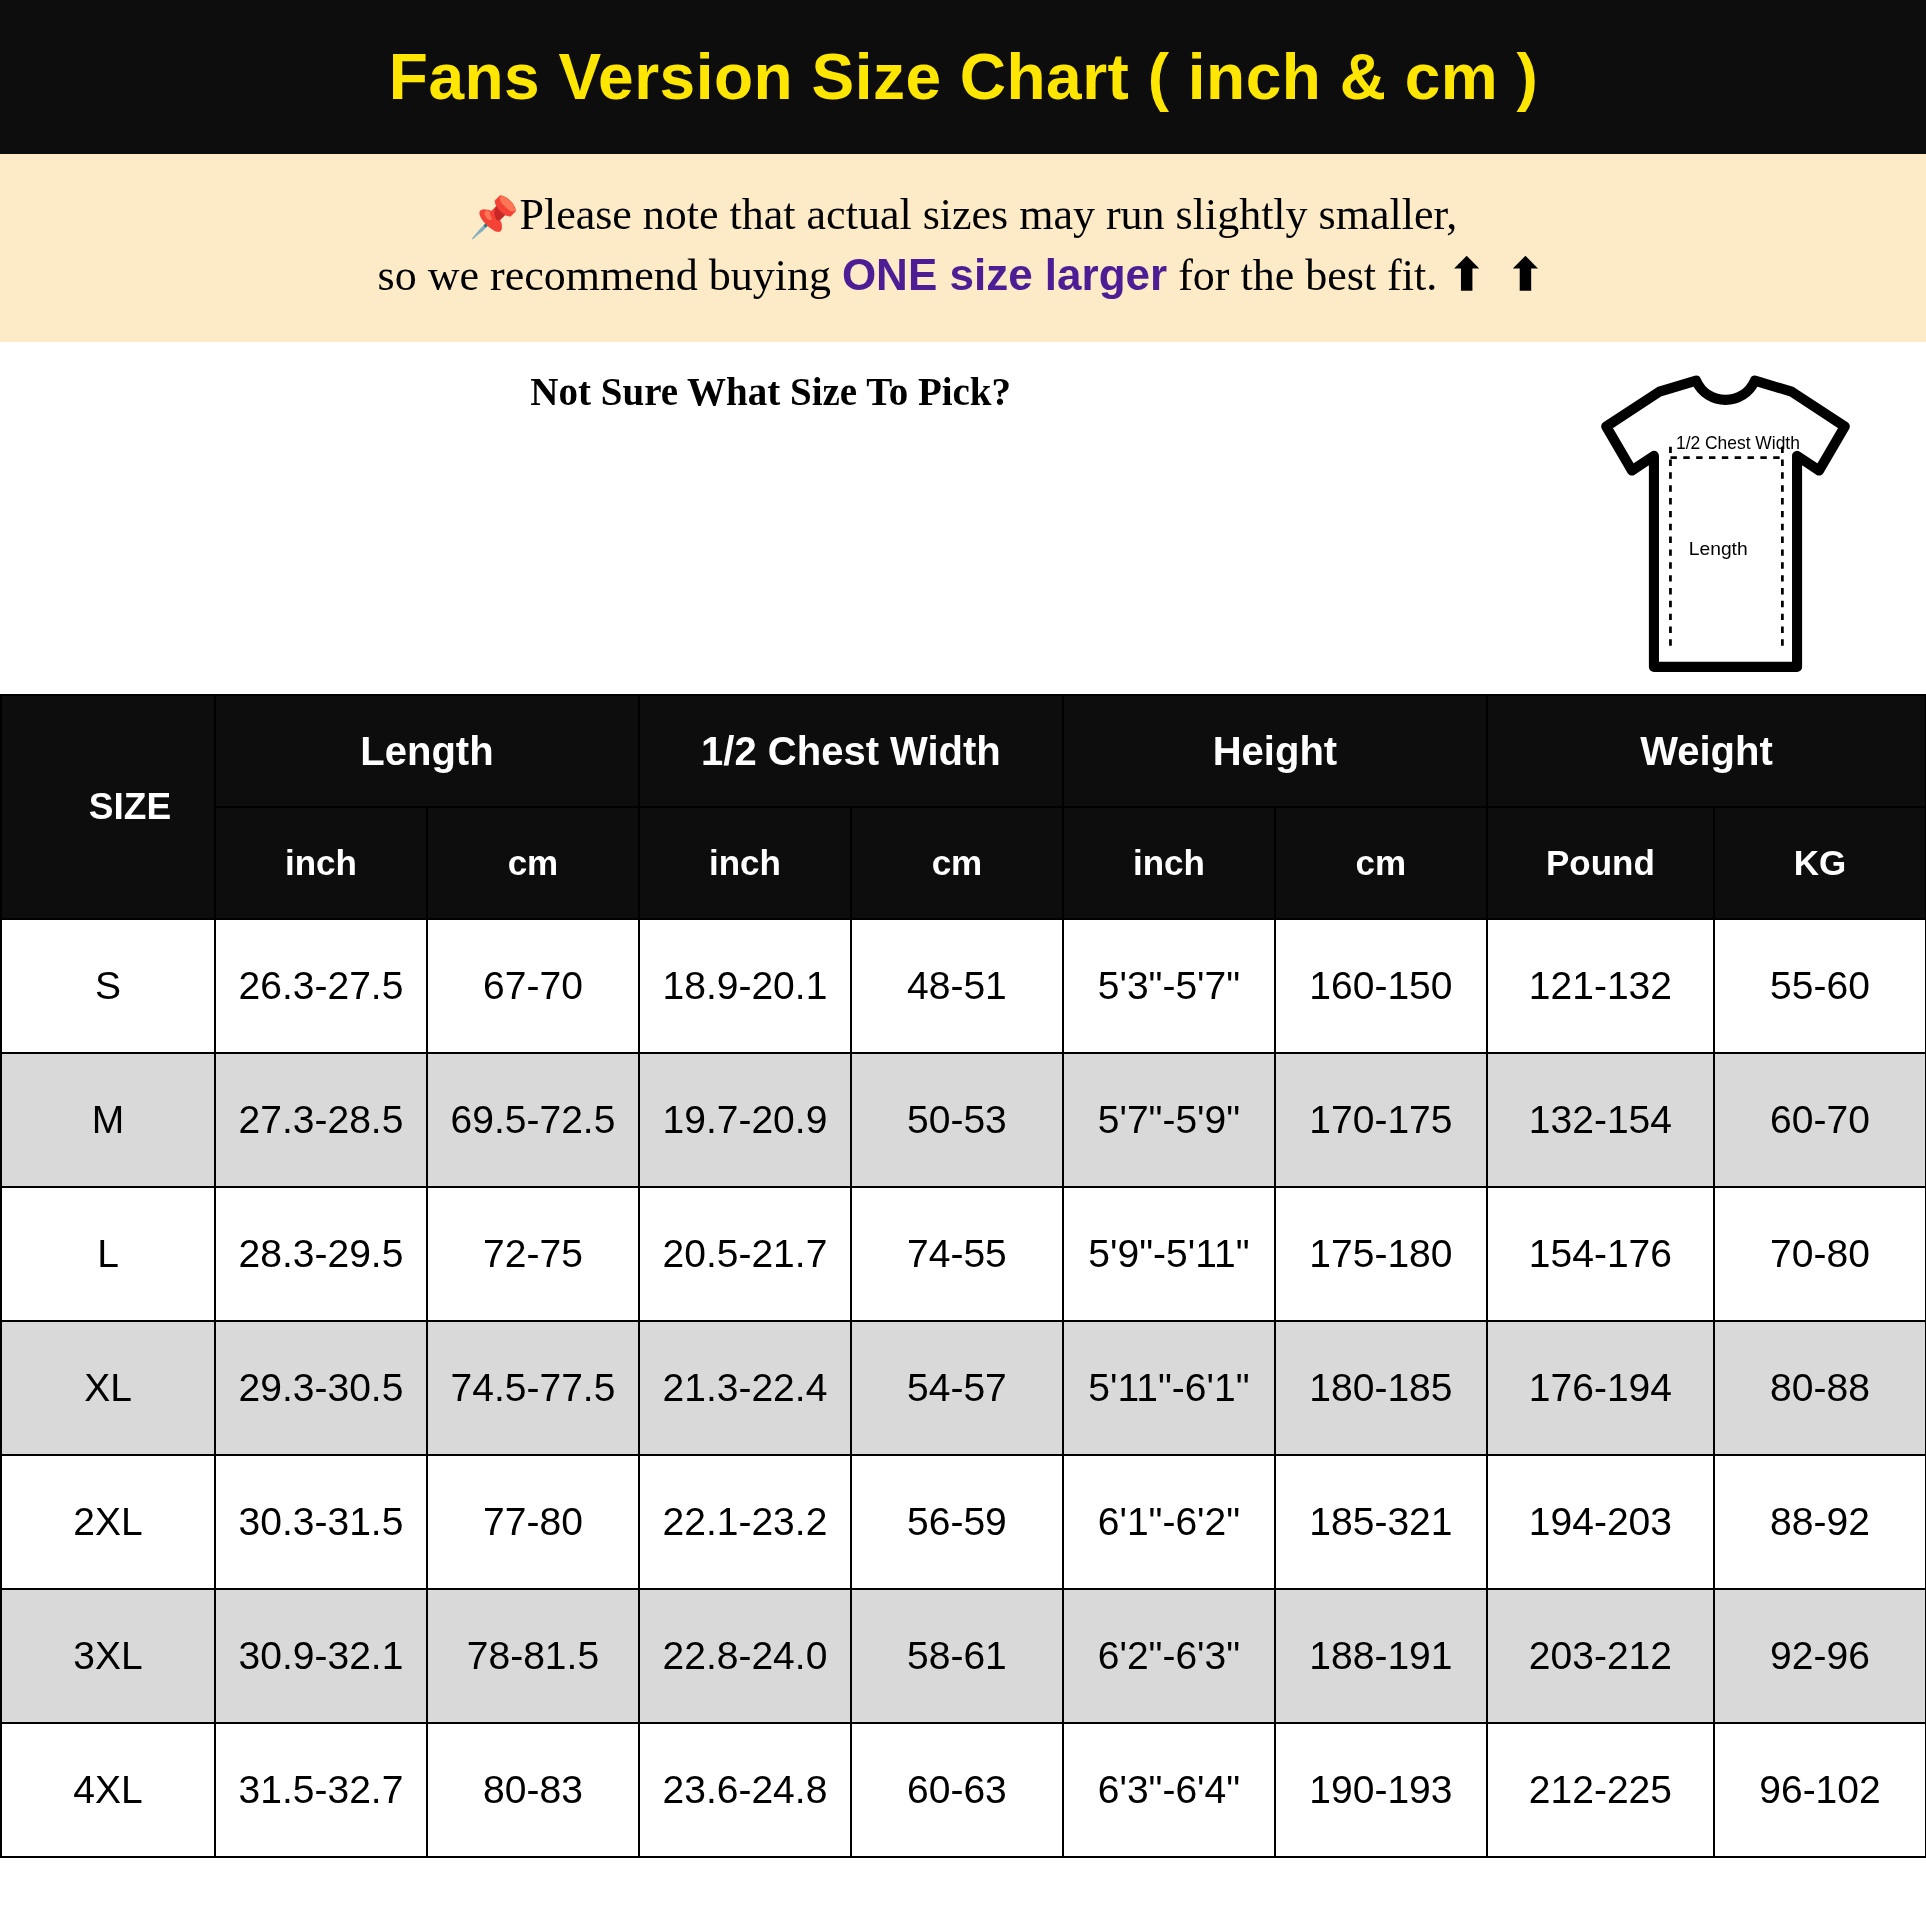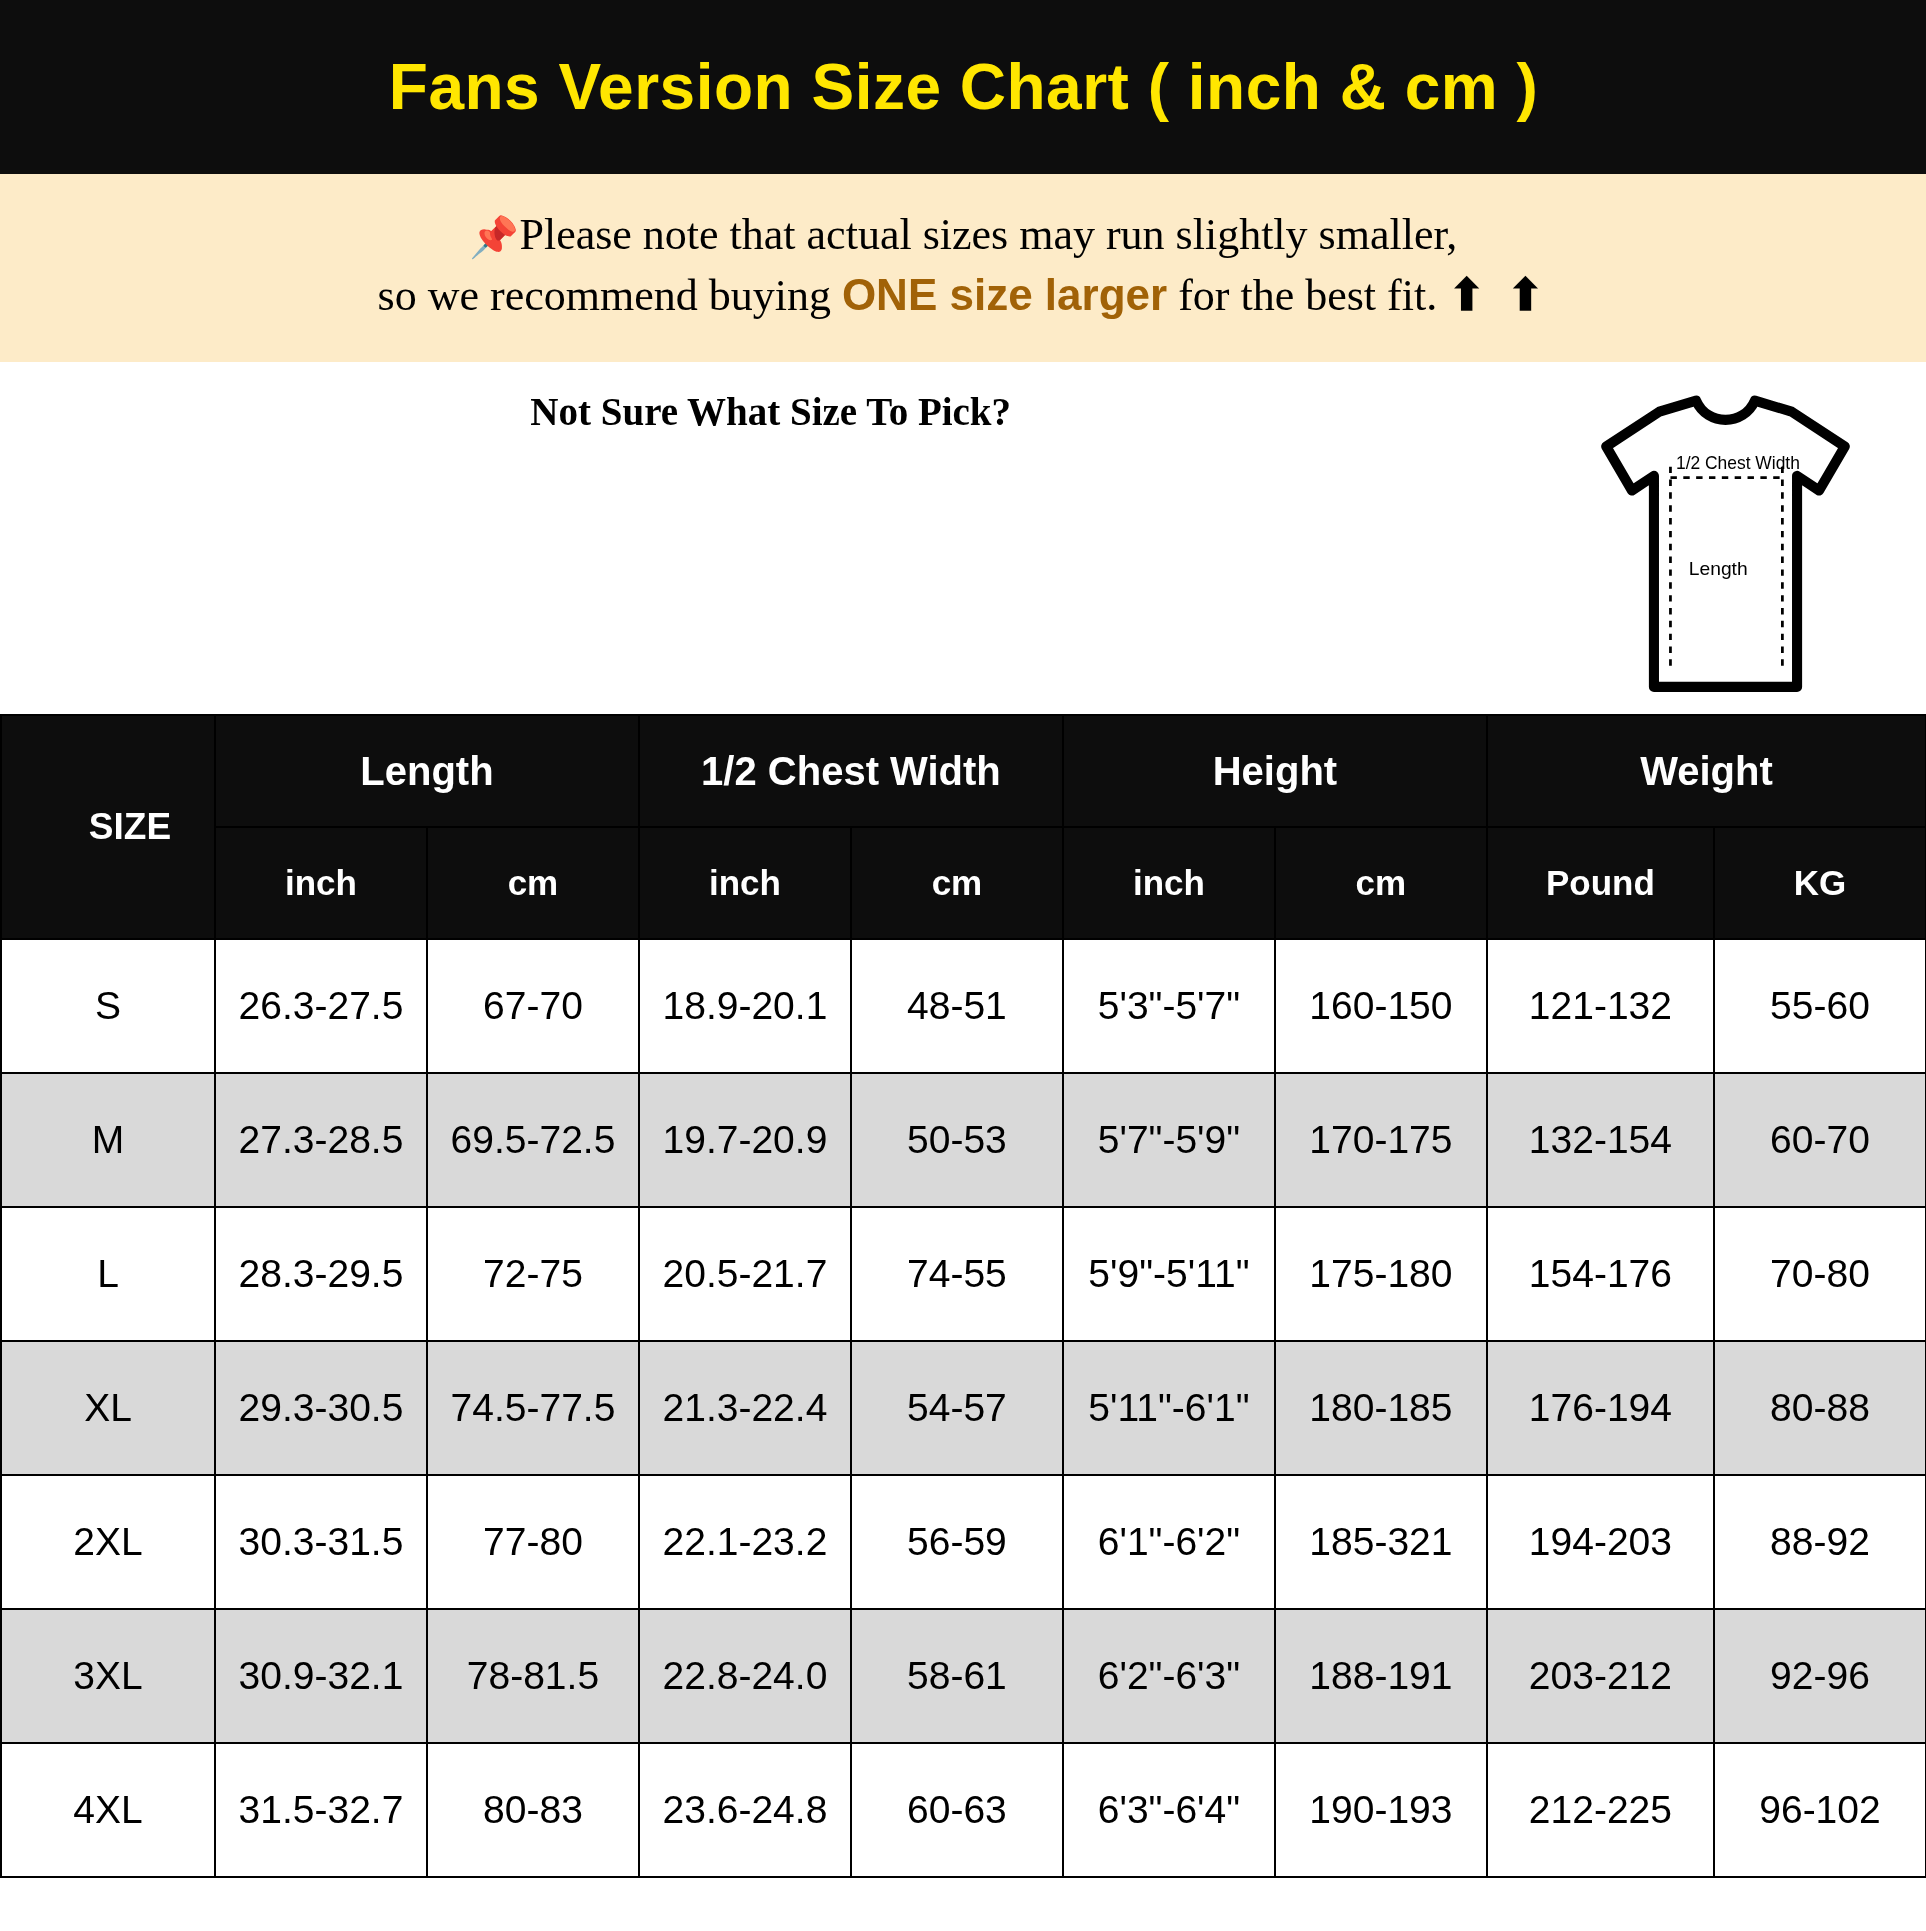--- a/index.html
+++ b/index.html
@@ -15,21 +15,21 @@
   }
   .page {
     width: 1927px;
     box-sizing: border-box;
     background: #ffffff;
   }
 
   
   .title-banner {
     background: #0d0d0d;
-    height: 174px;
+    height: 154px;
     display: flex;
     align-items: center;
     justify-content: center;
   }
   .title-banner .title {
     color: #ffe600;
     font-size: 64px;
     font-weight: bold;
     letter-spacing: 0.5px;
     text-align: center;
@@ -47,21 +47,21 @@
     font-weight: normal;
     line-height: 1.35;
     color: #000;
     font-family: "Liberation Serif", serif;
   }
   .note-line .pin {
     font-size: 40px;
     vertical-align: -1.8px;
   }
   .note-line .emph {
-    color: #a16207;
+    color: #4c1d95;
     font-weight: bold;
     font-family: "Liberation Sans", sans-serif;
   }
   .note-line .arrows {
     font-weight: bold;
     letter-spacing: 5.5px;
   }
 
   
   .info-block {

